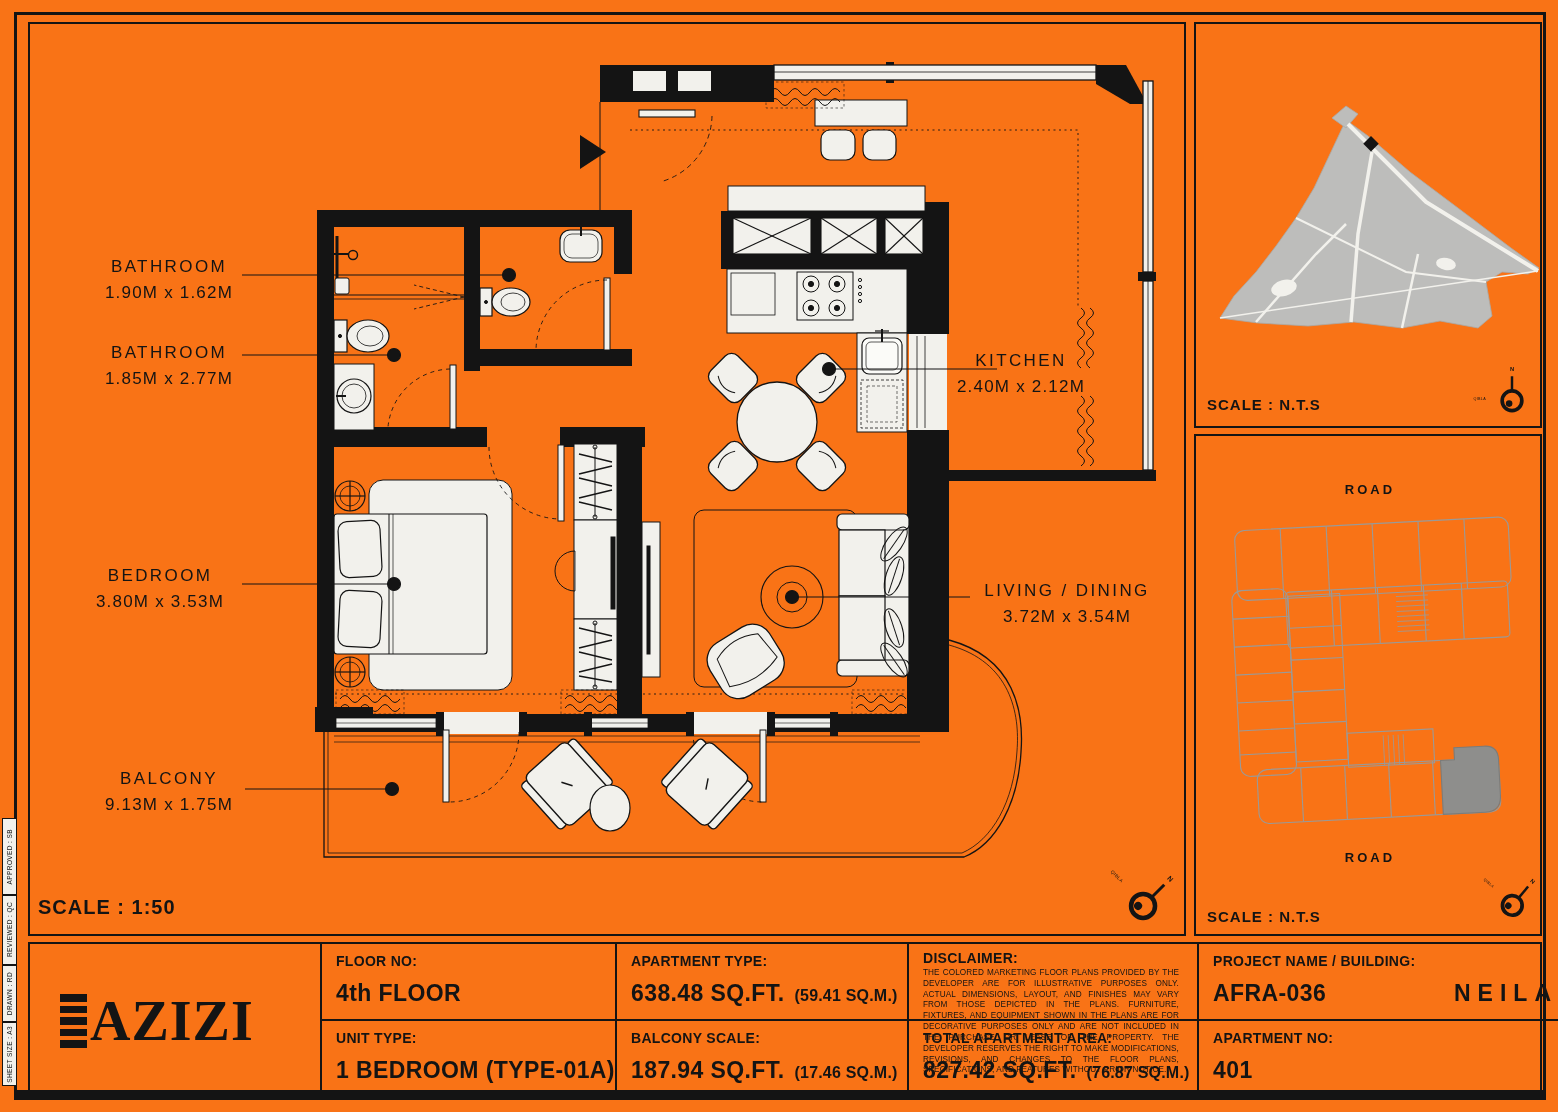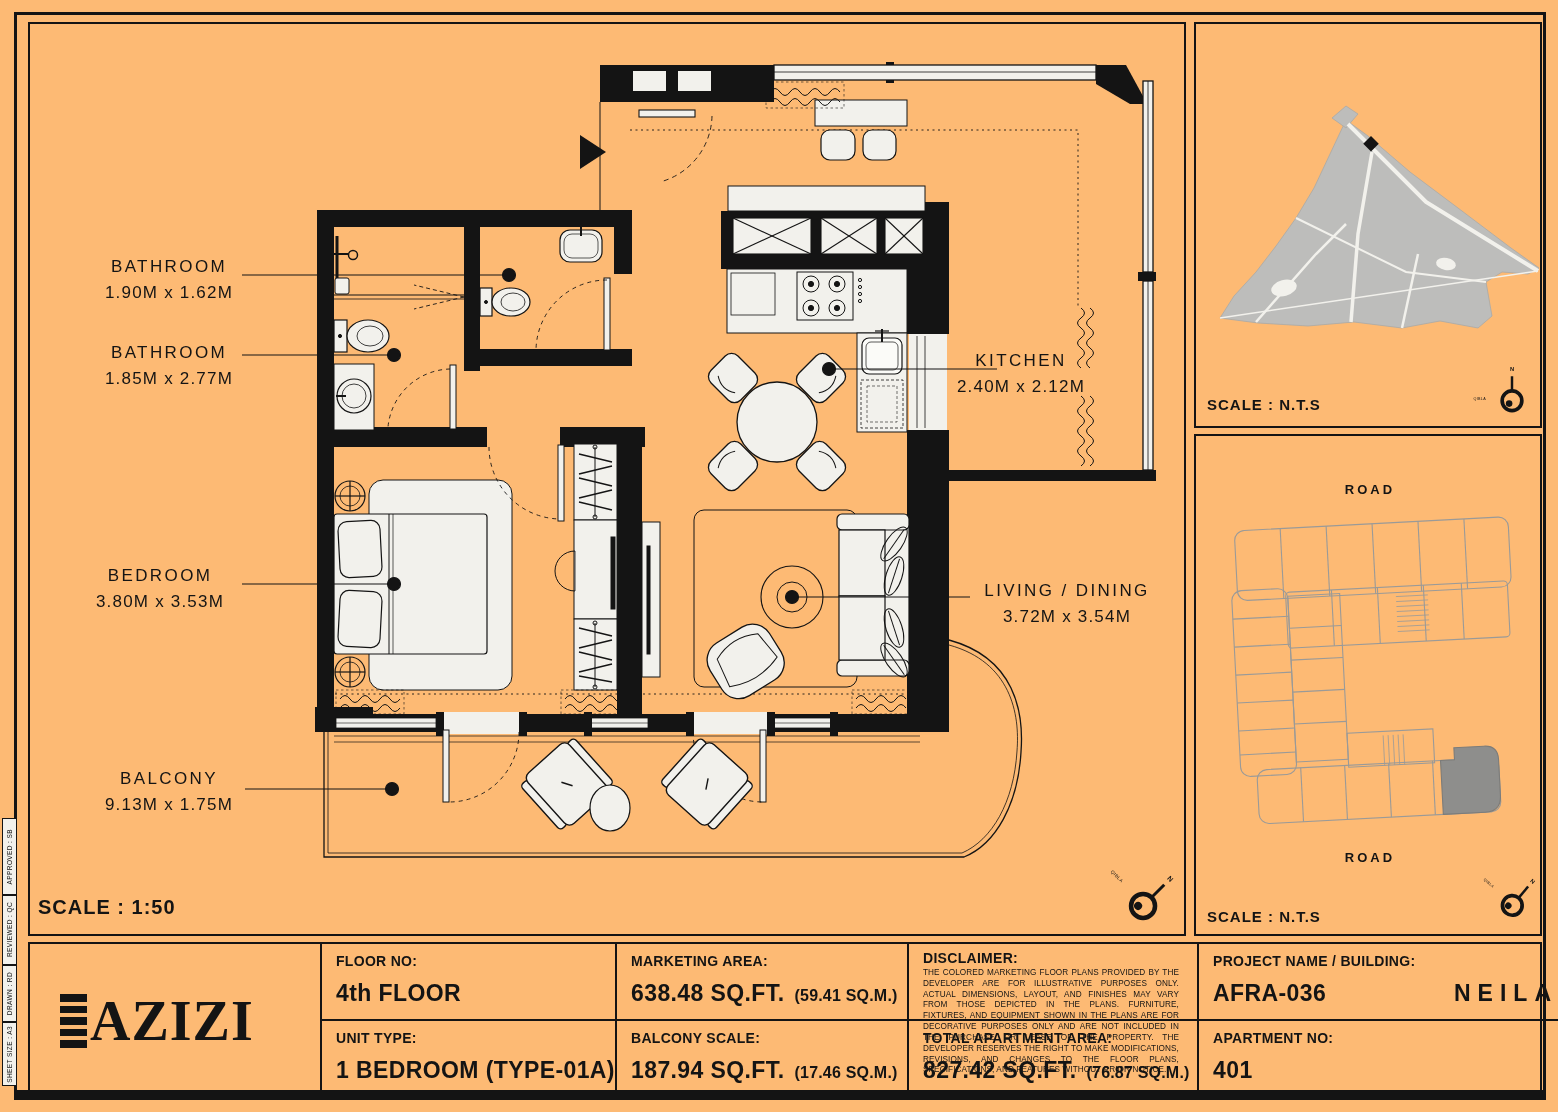--- a/index.html
+++ b/index.html
@@ -1,16 +1,16 @@
 <!DOCTYPE html>
 <html><head>
 <meta charset="utf-8">
 <style>
   html,body{margin:0;padding:0;background:#e9e8e3;}
-  .sheet{position:relative;width:1558px;height:1112px;background:#fdba74;overflow:hidden;
+  .sheet{position:relative;width:1558px;height:1112px;background:#f97316;overflow:hidden;
          font-family:"Liberation Sans",sans-serif;color:#141414;}
   .abs{position:absolute;}
   .frame{left:14px;top:12px;width:1532px;height:1088px;border:3px solid #141414;border-bottom-width:10px;box-sizing:border-box;}
   .panel{border:2px solid #141414;box-sizing:border-box;}
   .roomlbl{text-align:center;font-size:17px;letter-spacing:2.4px;line-height:26px;font-weight:400;white-space:nowrap;}
   .roomlbl .dims{letter-spacing:1.2px;}
   .scaletxt{font-size:20px;font-weight:600;letter-spacing:1px;}
   .ntstxt{font-size:15px;font-weight:600;letter-spacing:1px;}
   .roadtxt{font-size:13px;font-weight:600;letter-spacing:3px;transform:translateX(-50%);}
   .compass{width:40px;height:50px;}
@@ -524,21 +524,21 @@
         <div class="tb-value">4th FLOOR</div>
       </div>
       <div class="tb-row bot">
         <div class="tb-label">UNIT TYPE:</div>
         <div class="tb-value">1 BEDROOM (TYPE-01A)</div>
       </div>
     </div>
 
     <div class="tb-cell" style="left:585px;width:292px;">
       <div class="tb-row" style="top:0;height:75px;">
-        <div class="tb-label">MARKETING AREA:</div>
+        <div class="tb-label">APARTMENT TYPE:</div>
         <div class="tb-value"><span>638.48 SQ.FT.</span><span class="tb-metric">(59.41 SQ.M.)</span></div>
       </div>
       <div class="tb-row bot">
         <div class="tb-label">BALCONY SCALE:</div>
         <div class="tb-value"><span>187.94 SQ.FT.</span><span class="tb-metric">(17.46 SQ.M.)</span></div>
       </div>
     </div>
 
     <div class="tb-cell" style="left:877px;width:290px;">
       <div class="tb-row" style="top:0;height:75px;padding-top:6px;">

